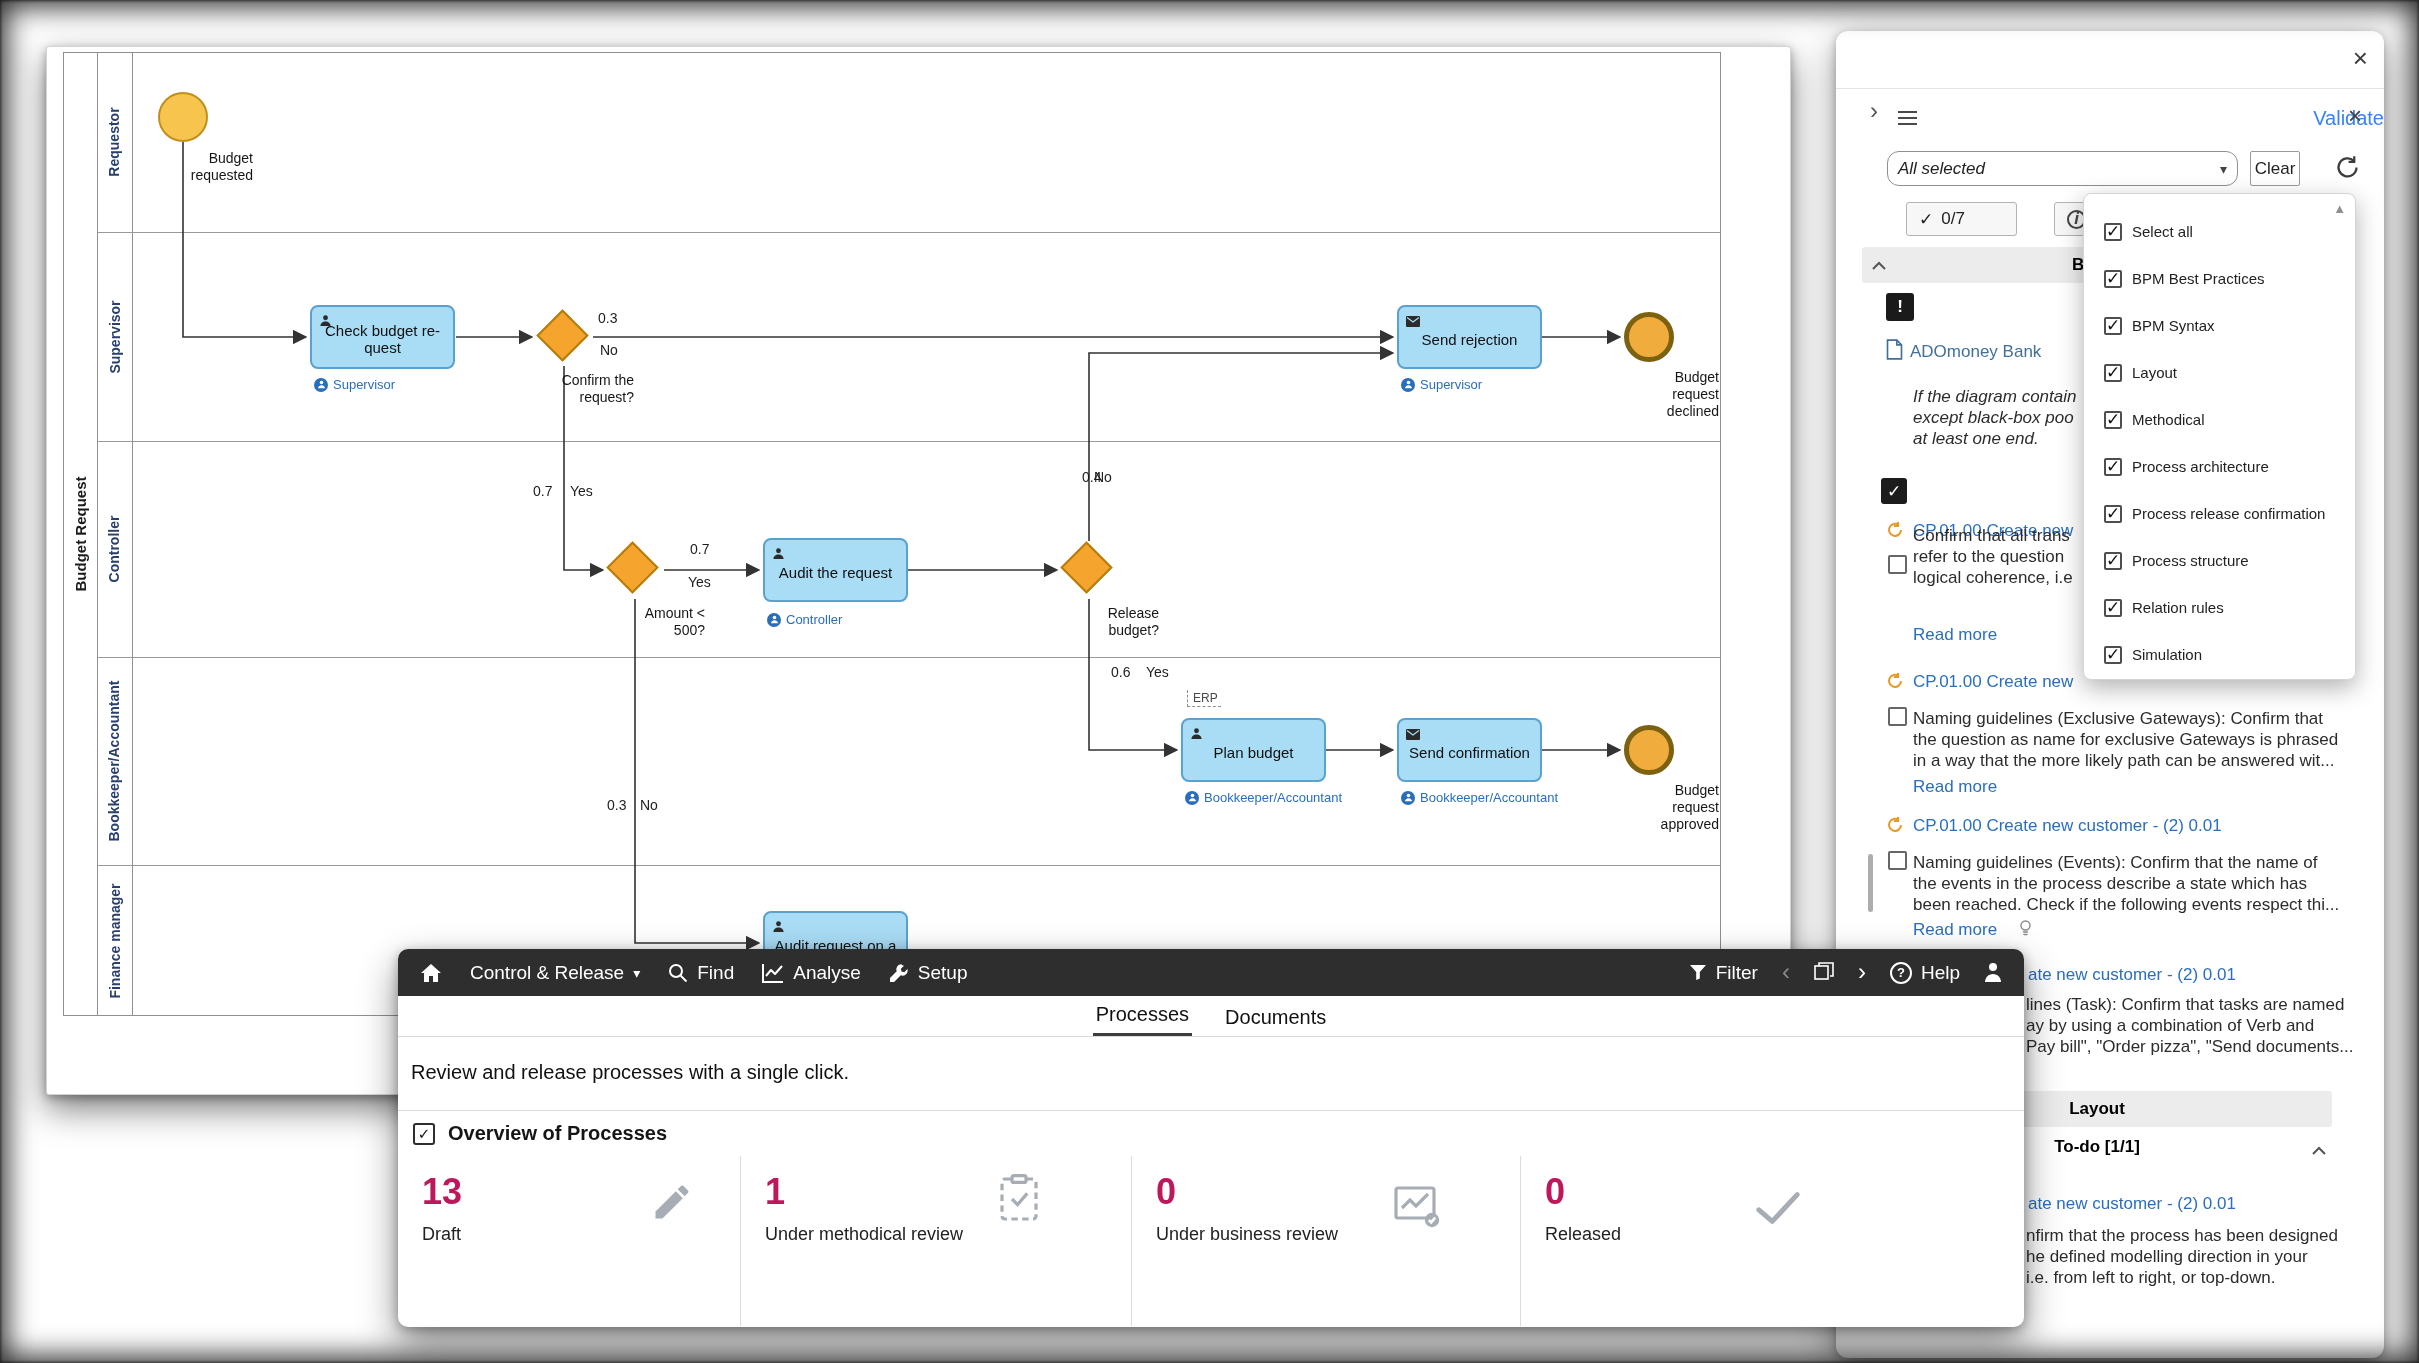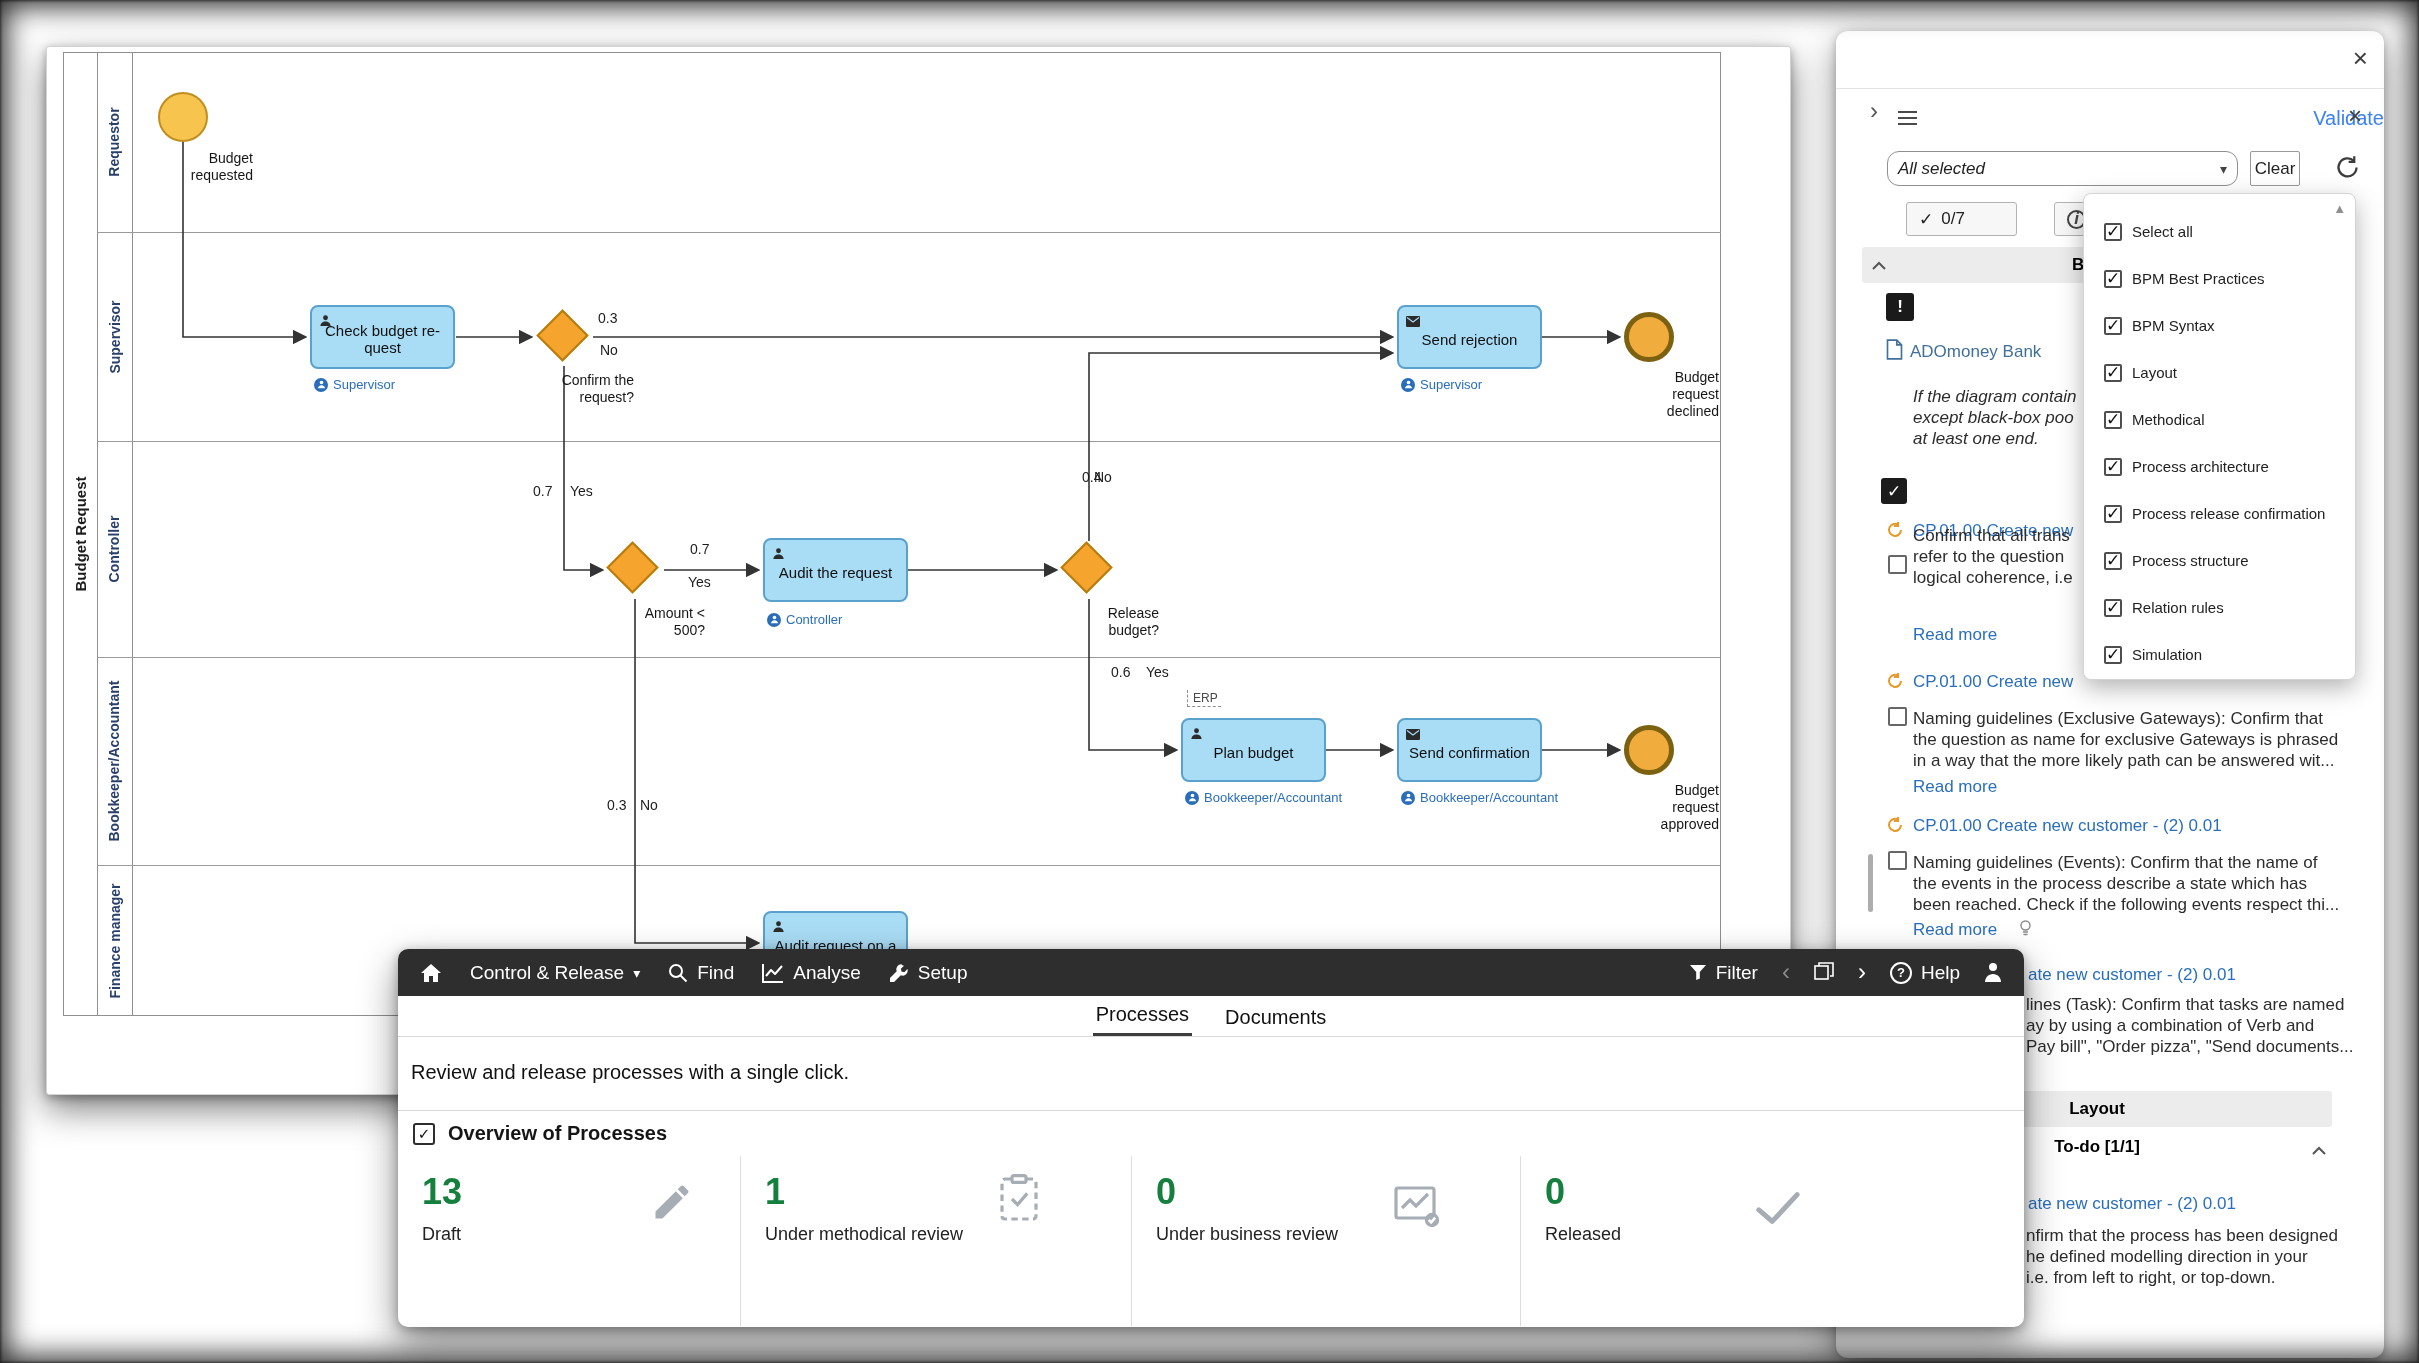--- a/index.html
+++ b/index.html
@@ -51,21 +51,21 @@
   .tab { padding:0 3px 7px; }
   .tab.active { border-bottom:3px solid #3d3d3d; }
   .ov-subtitle { padding:24px 0 26px 13px; font-size:20px; color:#111; }
   .ov-section { border-top:1px solid #d9d9d9; height:46px; display:flex; align-items:center; gap:13px;
                 padding-left:15px; font-size:20px; font-weight:600; color:#151515; }
   .ov-cb { width:22px; height:22px; border:2px solid #2d2d2d; border-radius:3px; display:inline-flex;
            align-items:center; justify-content:center; font-size:15px; font-weight:bold; color:#111; }
   .ov-stats { display:grid; grid-template-columns:342px 391px 389px 504px; height:170px; }
   .stat { position:relative; padding:16px 0 0 24px; }
   .stat + .stat { border-left:1px solid #dcdcdc; }
-  .stat-num { font-size:36px; font-weight:bold; color:#15803d; line-height:40px; }
+  .stat-num { font-size:36px; font-weight:bold; color:#be185d; line-height:40px; }
   .stat-lbl { font-size:18px; color:#222; margin-top:12px; }
   .stat-icon { position:absolute; top:24px; }
 
   
   .vp { position:absolute; left:1836px; top:31px; width:548px; height:1327px; background:#fff; z-index:2;
         border-radius:12px; box-shadow:0 12px 36px rgba(0,0,0,0.42), 0 2px 10px rgba(0,0,0,0.25); }
   .vp * { font-size:17px; }
   .vp .abs { position:absolute; }
   .vp-chrome { position:absolute; left:0; top:0; right:0; height:58px; border-bottom:1px solid #e4e4e4; }
   .x-btn { position:absolute; font-size:26px; color:#3d3d3d; line-height:26px; }

